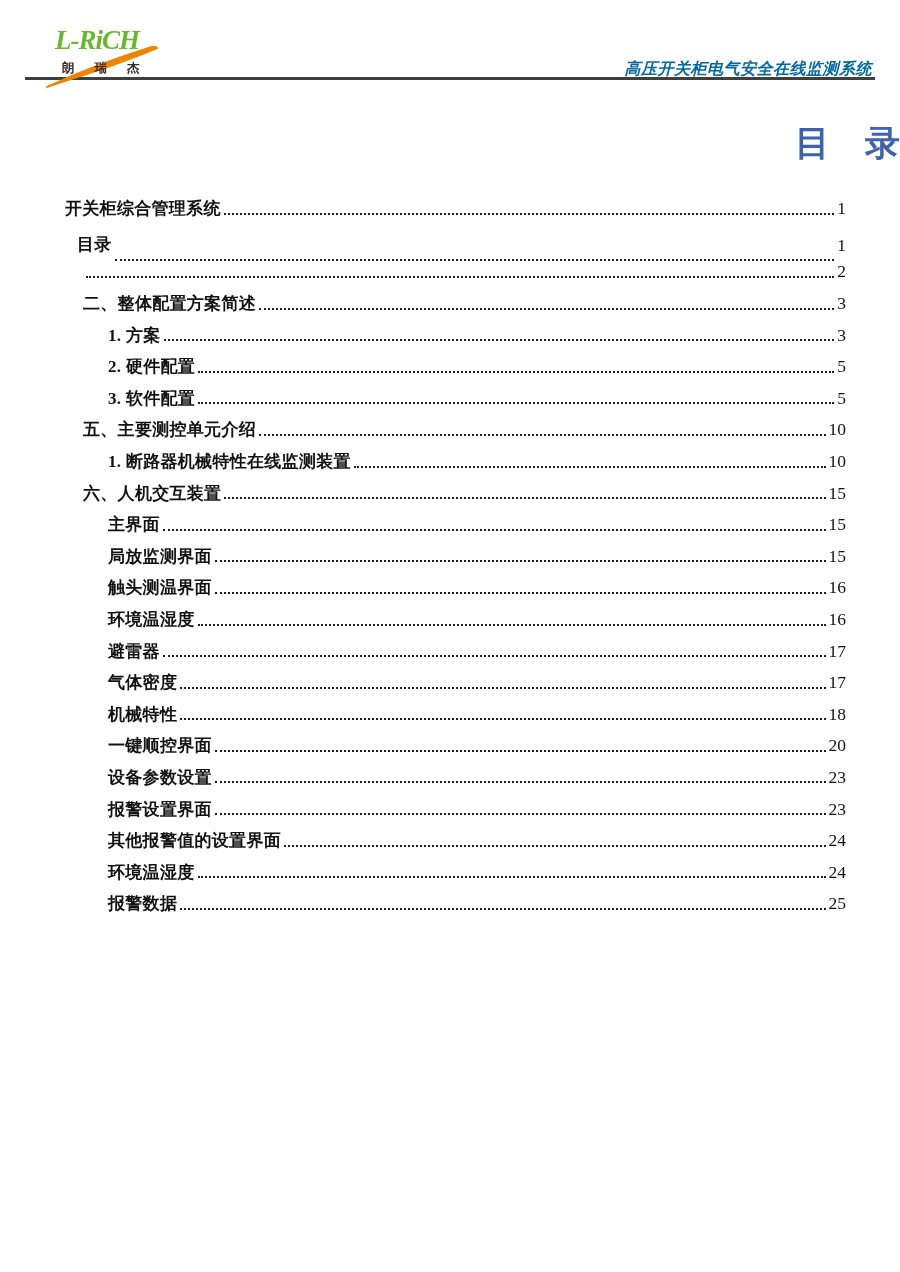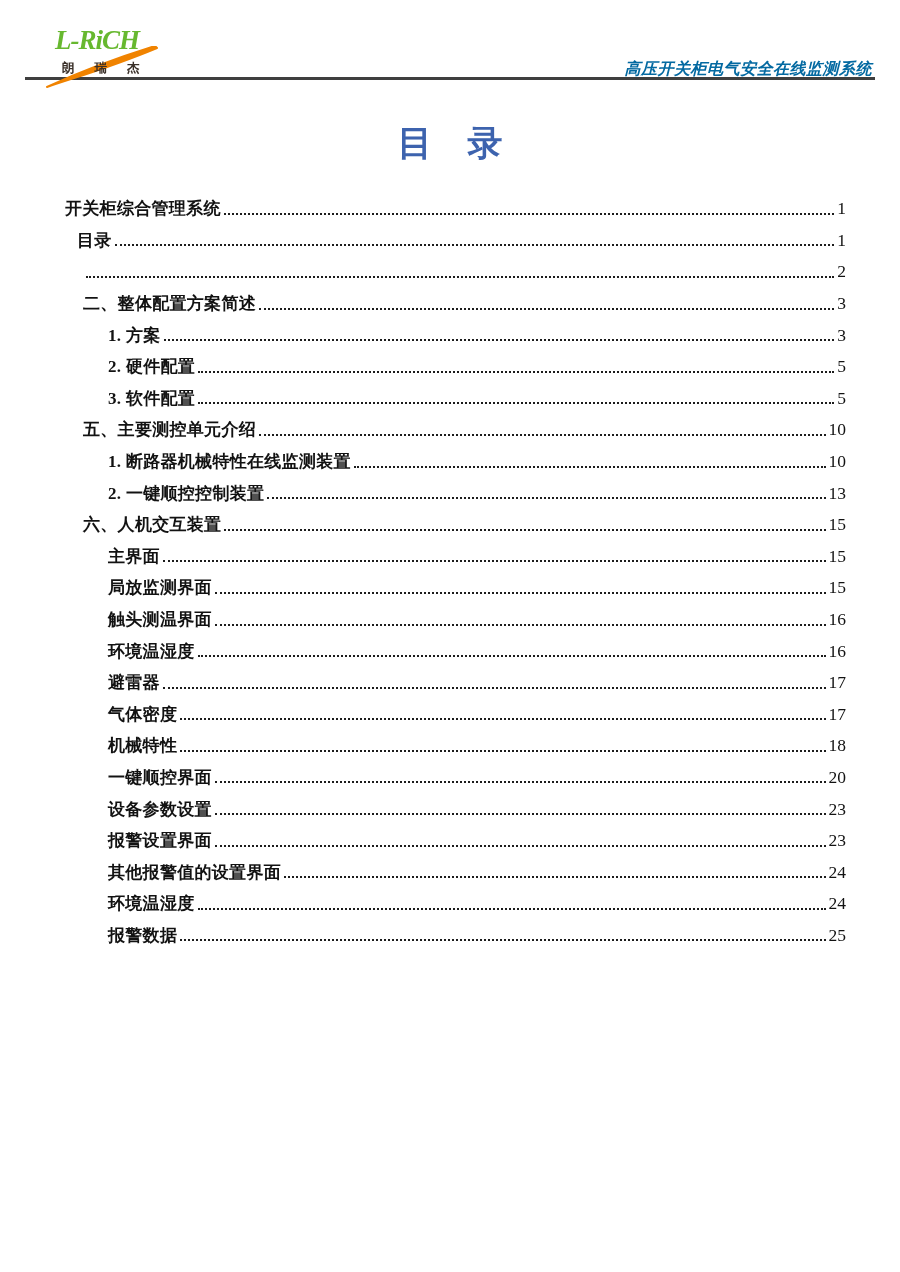--- a/index.html
+++ b/index.html
@@ -41,21 +41,21 @@
     white-space:nowrap;
   }
   .header-rule {
     position:absolute; left:25px; right:25px; top:77px;
     height:2.5px; background:#3f3f3f;
   }
 
   
   .doc-title {
     position:absolute; top:120px; left:0; width:100%;
-    margin:0; text-align:center;
+    margin:0; text-align:right;
     font-size:35px; font-weight:bold;
     color:#3d63ae;
   }
 
   
   .toc {
     position:absolute; left:53px; right:54px; top:193px;
   }
   .toc-row {
     display:flex; align-items:center;
@@ -72,21 +72,21 @@
     border-bottom:2.2px dotted #1c1c1c;
     margin:0 3px;
     transform:translateY(5px);
     min-width:12px;
   }
   .toc-row .page {
     font-weight:400; font-size:17.5px;
     white-space:nowrap;
   }
   .lvl-0 { margin-left:12px; }
-  .lvl-1 { margin-left:24px; }
+  .lvl-1 { margin-left:24px;align-items:flex-end; }
   .lvl-2 { margin-left:30px; }
   .lvl-3 { margin-left:55px; }
 </style>
 </head>
 <body>
 
 <header>
   <div class="logo">
     <svg class="swoosh" width="120" height="44" viewBox="0 0 120 44">
       <path d="M112,2 C64,22 28,32 2,41 C30,28 68,13 110,0 Z" fill="#f08300" stroke="#f08300" stroke-width="2" stroke-linejoin="round"></path>
@@ -138,25 +138,20 @@
     <div class="toc-row lvl-2">
       <span class="label">五、主要测控单元介绍</span>
       <span class="leader"></span>
       <span class="page">10</span>
     </div>
     <div class="toc-row lvl-3">
       <span class="label">1.  断路器机械特性在线监测装置</span>
       <span class="leader"></span>
       <span class="page">10</span>
     </div>
-    <div class="toc-row lvl-3">
-      <span class="label">2.  一键顺控控制装置</span>
-      <span class="leader"></span>
-      <span class="page">13</span>
-    </div>
     <div class="toc-row lvl-2">
       <span class="label">六、人机交互装置</span>
       <span class="leader"></span>
       <span class="page">15</span>
     </div>
     <div class="toc-row lvl-3">
       <span class="label">主界面</span>
       <span class="leader"></span>
       <span class="page">15</span>
     </div>

